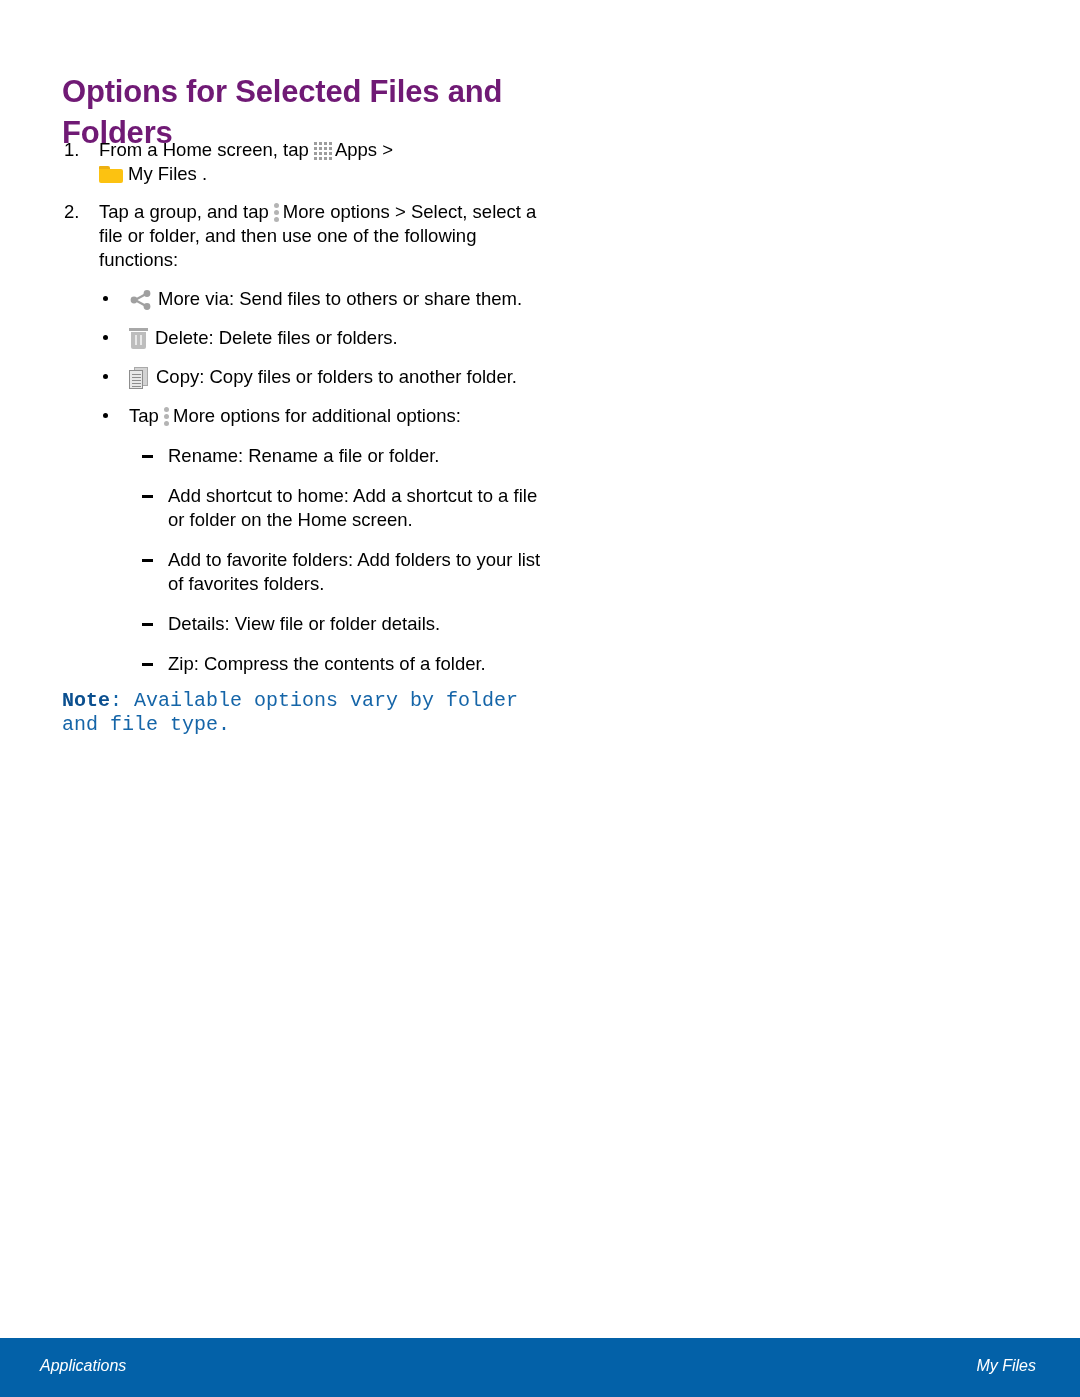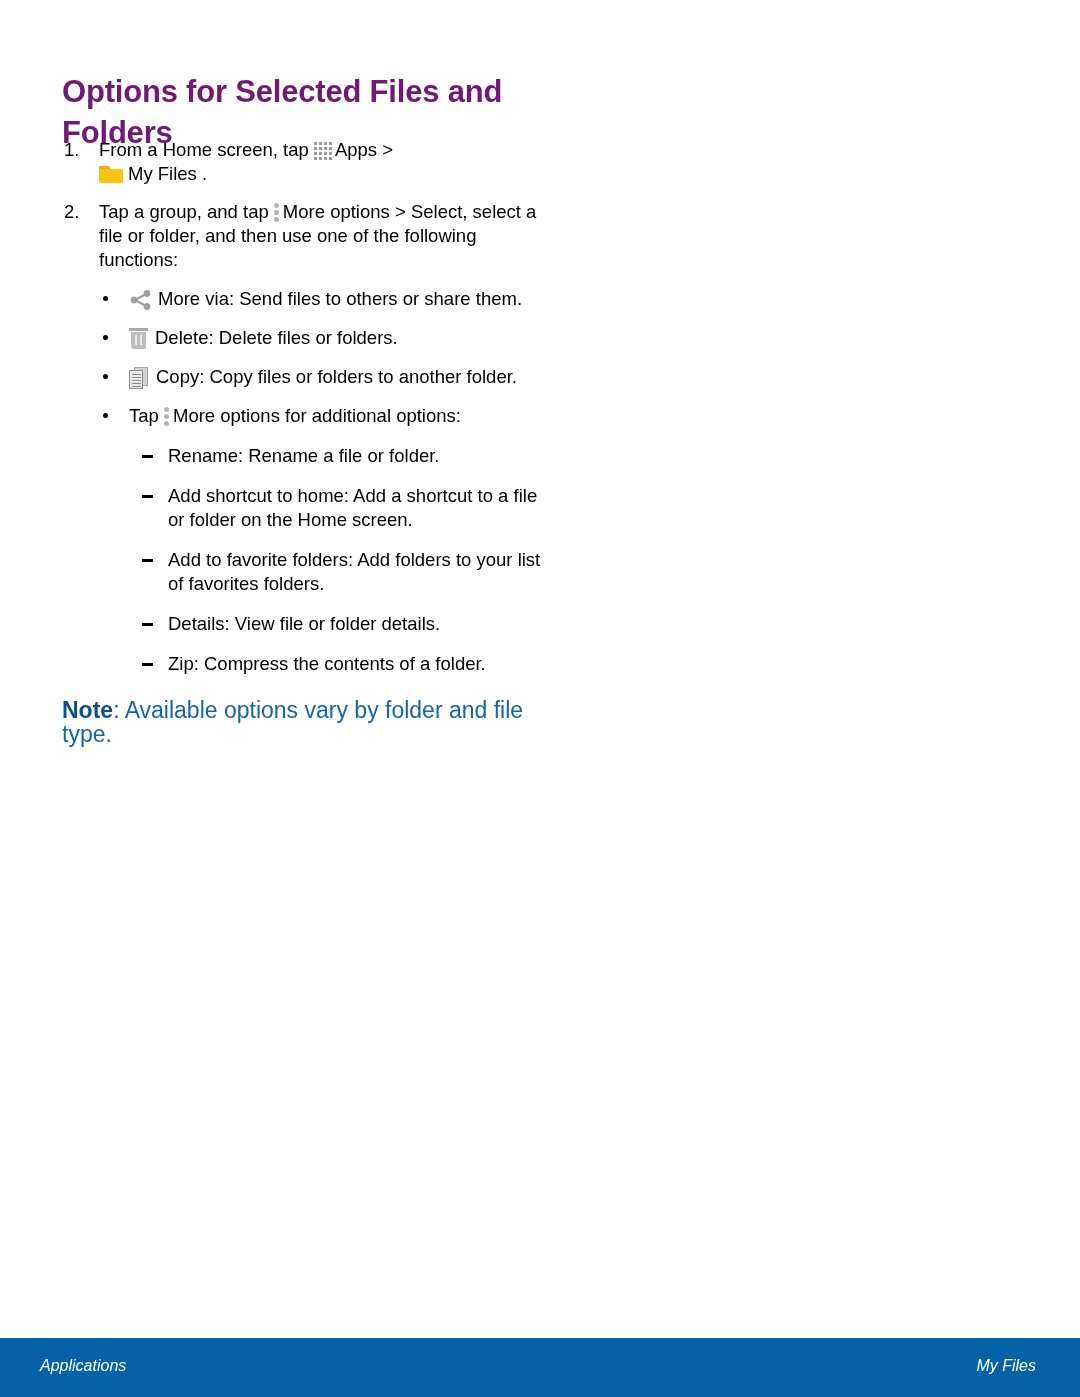--- a/index.html
+++ b/index.html
@@ -90,25 +90,26 @@
     left: 2px;
     top: 11px;
     width: 11px;
     height: 2.6px;
     background: #000;
   }
 
   b, .b { font-weight: normal; }
 
   .note {
-    margin-top: 22px;
+    margin-top: 13px;
     margin-left: 0px;
     color: #1565a8;
-    font-size: 23px;
+    font-size: 20px;
     line-height: 24px;
+    font-family: Liberation Mono, monospace;
   }
   .note .b { color: #0b4f8f; font-weight: bold; }
 
   
   .ic {
     display: inline-block;
     vertical-align: -4px;
     position: relative;
   }
 

